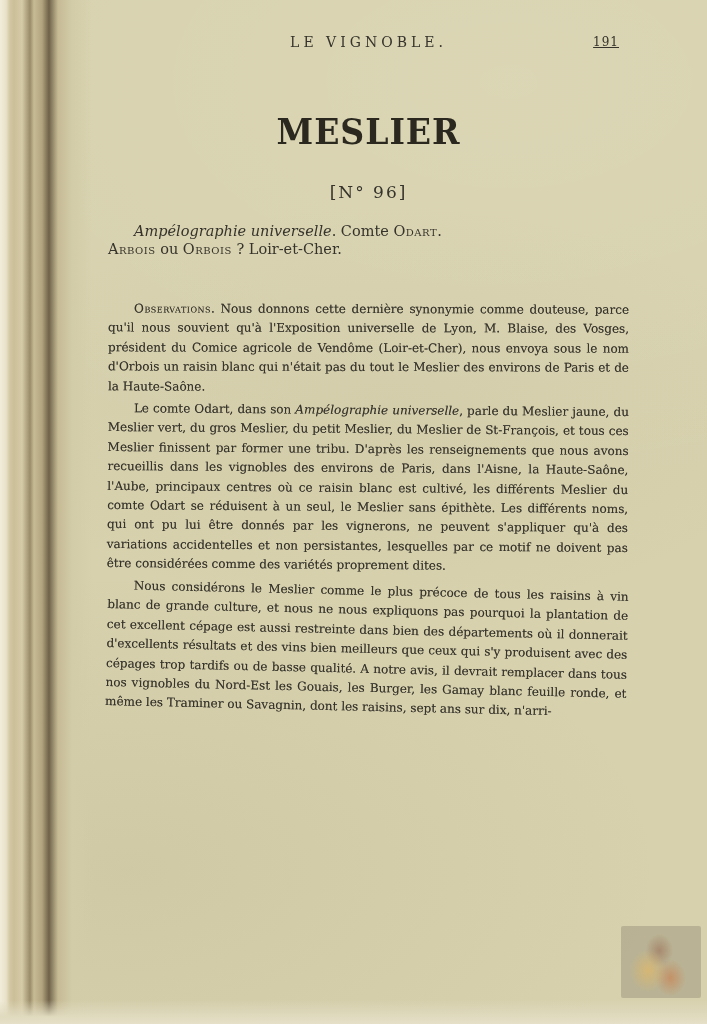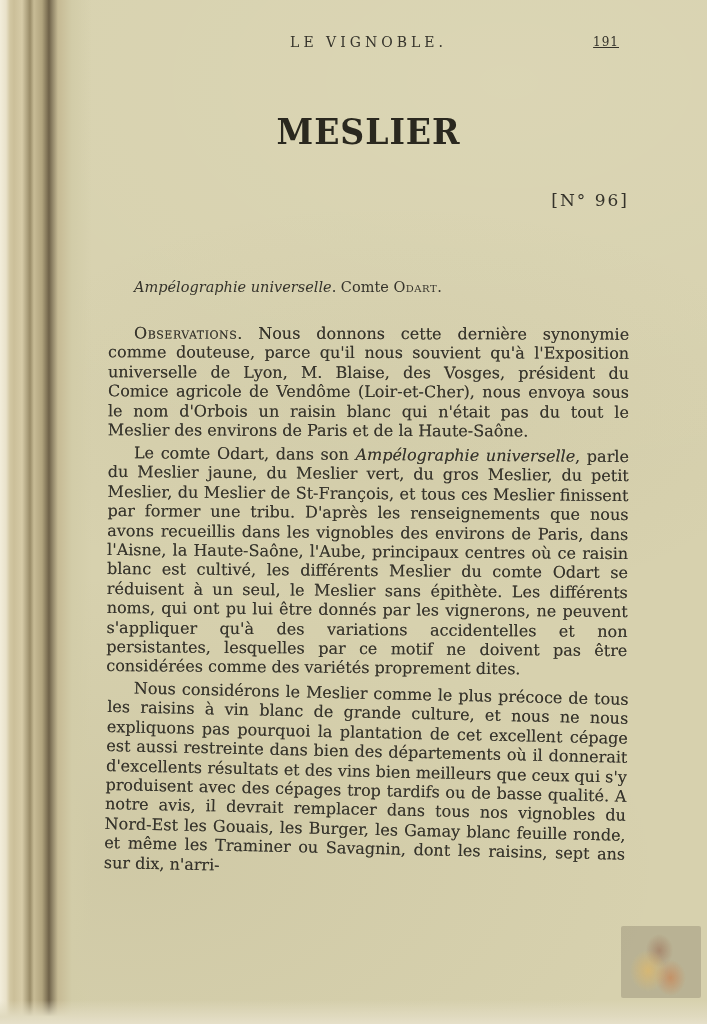--- a/index.html
+++ b/index.html
@@ -39,25 +39,25 @@
   .running-header{
     position:relative;margin-top:34px;text-align:center;
     font-size:14px;letter-spacing:4px;color:var(--ink);
   }
   .rh-page{position:absolute;right:10px;top:1px;letter-spacing:1px;font-size:12px;text-decoration:underline;}
   .chapter-title{
     margin:60px 0 0 0;text-align:center;font-size:36px;font-weight:bold;
     letter-spacing:1px;color:var(--ink-dark);
     transform:scaleX(.92);
   }
-  .number-line{margin-top:38px;text-align:right;font-size:17px;letter-spacing:2px;}
-  .synonymy{margin-top:68px;font-size:14.5px;line-height:18.2px;}
+  .number-line{margin-top:30px;text-align:center;font-size:17px;letter-spacing:2px;}
+  .synonymy{margin-top:20px;font-size:14.5px;line-height:18.2px;}
   .syn-line{white-space:nowrap;}
   .syn-line.indent{padding-left:26px;}
-  .paragraphs{margin-top:28px;font-size:16px;line-height:19.4px;text-align:justify;}
+  .paragraphs{margin-top:42px;font-size:12px;line-height:19.4px;text-align:justify;}
   .paragraphs p{margin:0 0 2px 0;text-indent:26px;text-shadow:0 0 .4px rgba(55,50,40,.55);}
   .paragraphs p:nth-child(1){transform:rotate(.15deg);}
   .paragraphs p:nth-child(2){transform:rotate(.45deg);transform-origin:0 0;}
   .paragraphs p:nth-child(3){transform:rotate(1.3deg);transform-origin:0 0;}
   .seg-i{font-style:italic;}
   .seg-sc{font-variant:small-caps;letter-spacing:.5px;}
   .seg-sup{vertical-align:super;font-size:.62em;line-height:0;}
   .photo-artifact{
     position:absolute;right:6px;bottom:26px;width:80px;height:72px;
     border-radius:2px;opacity:.8;filter:blur(.6px);pointer-events:none;
@@ -78,20 +78,21 @@
     <span class="rh-title">LE VIGNOBLE.</span>
     <span class="rh-page">191</span>
   </div>
 
   <h1 class="chapter-title">MESLIER</h1>
 
   <div class="number-line">[N° 96]</div>
 
   <div class="synonymy">
       <div class="syn-line indent"><span class="seg-i">Ampélographie universelle</span><span>. Comte </span><span class="seg-sc">Odart</span><span>.</span></div>
+      <div class="syn-line"><span class="seg-sc">Arbois</span><span> ou </span><span class="seg-sc">Orbois</span><span> ? Loir-et-Cher.</span></div>
     </div>
 
   <div class="paragraphs">
       <p><span class="seg-sc">Observations</span><span>. Nous donnons cette dernière synonymie comme douteuse, parce qu'il nous souvient qu'à l'Exposition universelle de Lyon, M. Blaise, des Vosges, président du Comice agricole de Vendôme (Loir-et-Cher), nous envoya sous le nom d'Orbois un raisin blanc qui n'était pas du tout le Meslier des environs de Paris et de la Haute-Saône.</span></p>
       <p><span>Le comte Odart, dans son </span><span class="seg-i">Ampélographie universelle</span><span>, parle du Meslier jaune, du Meslier vert, du gros Meslier, du petit Meslier, du Meslier de St-François, et tous ces Meslier finissent par former une tribu. D'après les renseignements que nous avons recueillis dans les vignobles des environs de Paris, dans l'Aisne, la Haute-Saône, l'Aube, principaux centres où ce raisin blanc est cultivé, les différents Meslier du comte Odart se réduisent à un seul, le Meslier sans épithète. Les différents noms, qui ont pu lui être donnés par les vignerons, ne peuvent s'appliquer qu'à des variations accidentelles et non persistantes, lesquelles par ce motif ne doivent pas être considérées comme des variétés proprement dites.</span></p>
       <p><span>Nous considérons le Meslier comme le plus précoce de tous les raisins à vin blanc de grande culture, et nous ne nous expliquons pas pourquoi la plantation de cet excellent cépage est aussi restreinte dans bien des départements où il donnerait d'excellents résultats et des vins bien meilleurs que ceux qui s'y produisent avec des cépages trop tardifs ou de basse qualité. A notre avis, il devrait remplacer dans tous nos vignobles du Nord-Est les Gouais, les Burger, les Gamay blanc feuille ronde, et même les Traminer ou Savagnin, dont les raisins, sept ans sur dix, n'arri-</span></p>
     </div>
 </div>
 
 <div class="photo-artifact"></div>

